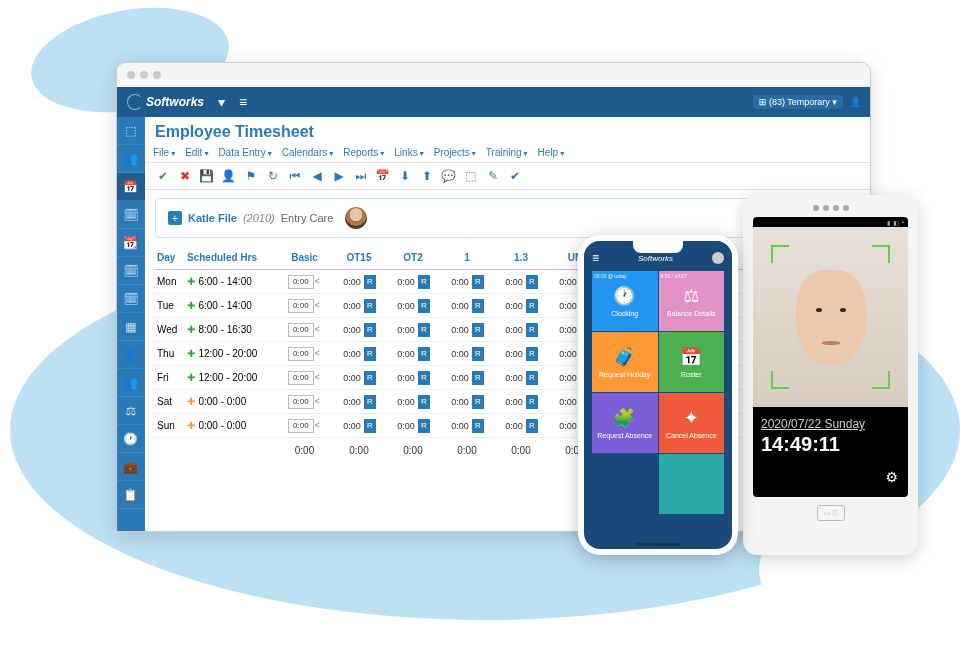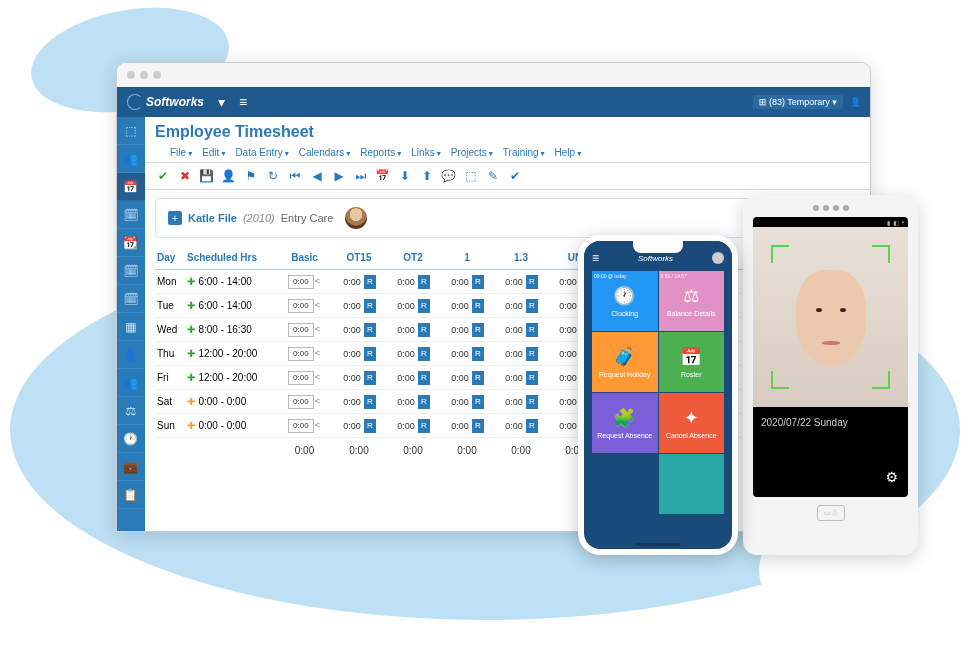--- a/index.html
+++ b/index.html
@@ -24,21 +24,21 @@
 .appbar-right { position: absolute; right: 8px; display: flex; gap: 8px; align-items: center; font-size: 9px; }
 .pill { background: #2a6aa3; padding: 2px 6px; border-radius: 2px; }
 
 .main { display: flex; height: calc(100% - 54px); }
 .sidebar { width: 28px; background: #2a7ab8; display: flex; flex-direction: column; }
 .sidebar-item { width: 28px; height: 28px; display: flex; align-items: center; justify-content: center; color: #c8e2f5; font-size: 12px; cursor: pointer; border-bottom: 1px solid rgba(255,255,255,0.1); }
 .sidebar-item.active { background: #245e90; color: #fff; }
 
 .content { flex: 1; background: #fff; overflow: hidden; }
 .page-title { color: #2a7ab8; font-size: 16px; font-weight: bold; padding: 6px 10px 2px; }
-.menubar { display: flex; gap: 10px; padding: 4px 25px; border-bottom: 1px solid #ddd; }
+.menubar { display: flex; gap: 10px; padding: 4px 8px; border-bottom: 1px solid #ddd; }
 .menubar-item { font-size: 10px; color: #2a7ab8; cursor: pointer; }
 .menubar-item .caret { font-size: 8px; margin-left: 2px; }
 
 .toolbar { display: flex; gap: 6px; padding: 5px 10px; border-bottom: 1px solid #ddd; align-items: center; flex-wrap: nowrap; }
 .tool-icon { width: 16px; height: 16px; display: inline-flex; align-items: center; justify-content: center; color: #2a7ab8; font-size: 12px; cursor: pointer; }
 .tool-icon.green { color: #3a9e3a; }
 .tool-icon.red { color: #d63333; }
 
 .emp-card { margin: 8px 10px; border: 1px solid #cfe3f2; border-radius: 4px; padding: 8px 12px; display: flex; align-items: center; gap: 6px; font-size: 11px; }
 .emp-plus { background: #2a7ab8; color: #fff; width: 14px; height: 14px; display: inline-flex; align-items: center; justify-content: center; font-size: 10px; border-radius: 2px; }
@@ -111,21 +111,21 @@
 .k-hair3 { position: absolute; top: 30px; right: -16px; width: 25px; height: 100px; background: #9c7048; border-radius: 30%; z-index: -1; }
 .k-eye { position: absolute; width: 6px; height: 4px; background: #3a2818; border-radius: 50%; top: 38px; }
 .k-eye.l { left: 20px; } .k-eye.r { right: 20px; }
 .k-mouth { position: absolute; width: 18px; height: 4px; background: #c47a6a; border-radius: 40%; bottom: 20px; left: 50%; transform: translateX(-50%); }
 .k-corner { position: absolute; width: 18px; height: 18px; border: 2px solid #5fd050; }
 .k-tl { top: 18px; left: 18px; border-right: none; border-bottom: none; }
 .k-tr { top: 18px; right: 18px; border-left: none; border-bottom: none; }
 .k-bl { bottom: 18px; left: 18px; border-right: none; border-top: none; }
 .k-br { bottom: 18px; right: 18px; border-left: none; border-top: none; }
 .k-info { padding: 10px 8px; }
-.k-date { font-size: 10px; color: #ccc; }
+.k-date { font-size: 12px; color: #ccc; text-decoration: underline; }
 .k-time { font-size: 20px; font-weight: bold; margin-top: 2px; }
 .k-gear { position: absolute; bottom: 12px; right: 10px; font-size: 14px; color: #fff; }
 .k-card { margin-top: 8px; display: flex; justify-content: center; }
 .k-card-slot { width: 28px; height: 16px; border: 1.5px solid #bbb; border-radius: 3px; display:flex; align-items:center; justify-content:center; font-size:7px; color:#bbb; }
 </style>
 </head>
 <body>
 
 <div class="blob-top"></div>
 <div class="blob-main"></div>
@@ -513,19 +513,20 @@
           <div class="k-eye r"></div>
           <div class="k-mouth"></div>
       </div>
       <div class="k-corner k-tl"></div>
       <div class="k-corner k-tr"></div>
       <div class="k-corner k-bl"></div>
       <div class="k-corner k-br"></div>
     </div>
     <div class="k-info">
       <div class="k-date">2020/07/22 Sunday</div>
+      <div class="k-time">14:49:11</div>
     </div>
     <div class="k-gear">⚙</div>
   </div>
   <div class="k-card">
     <div class="k-card-slot">▭-▯</div>
   </div>
 </div>
 
 </body></html>

